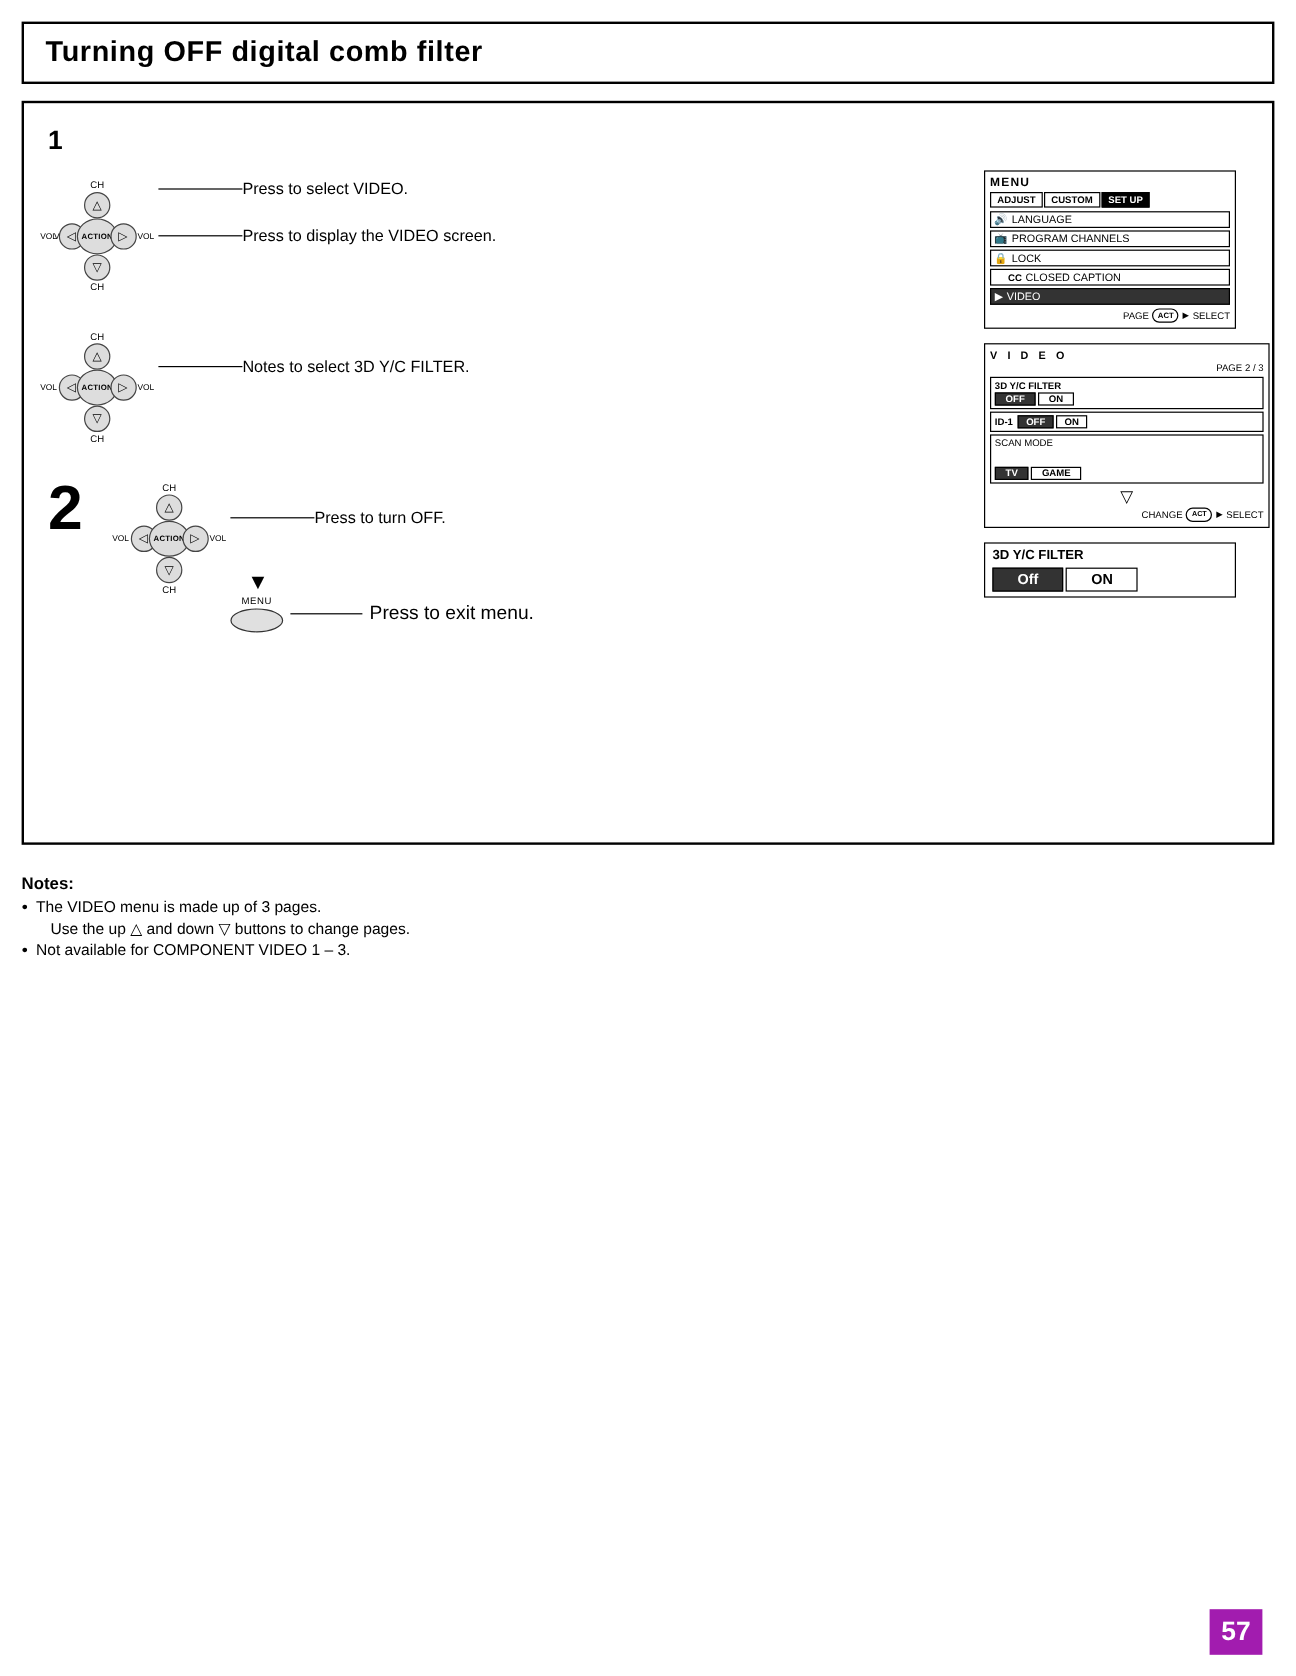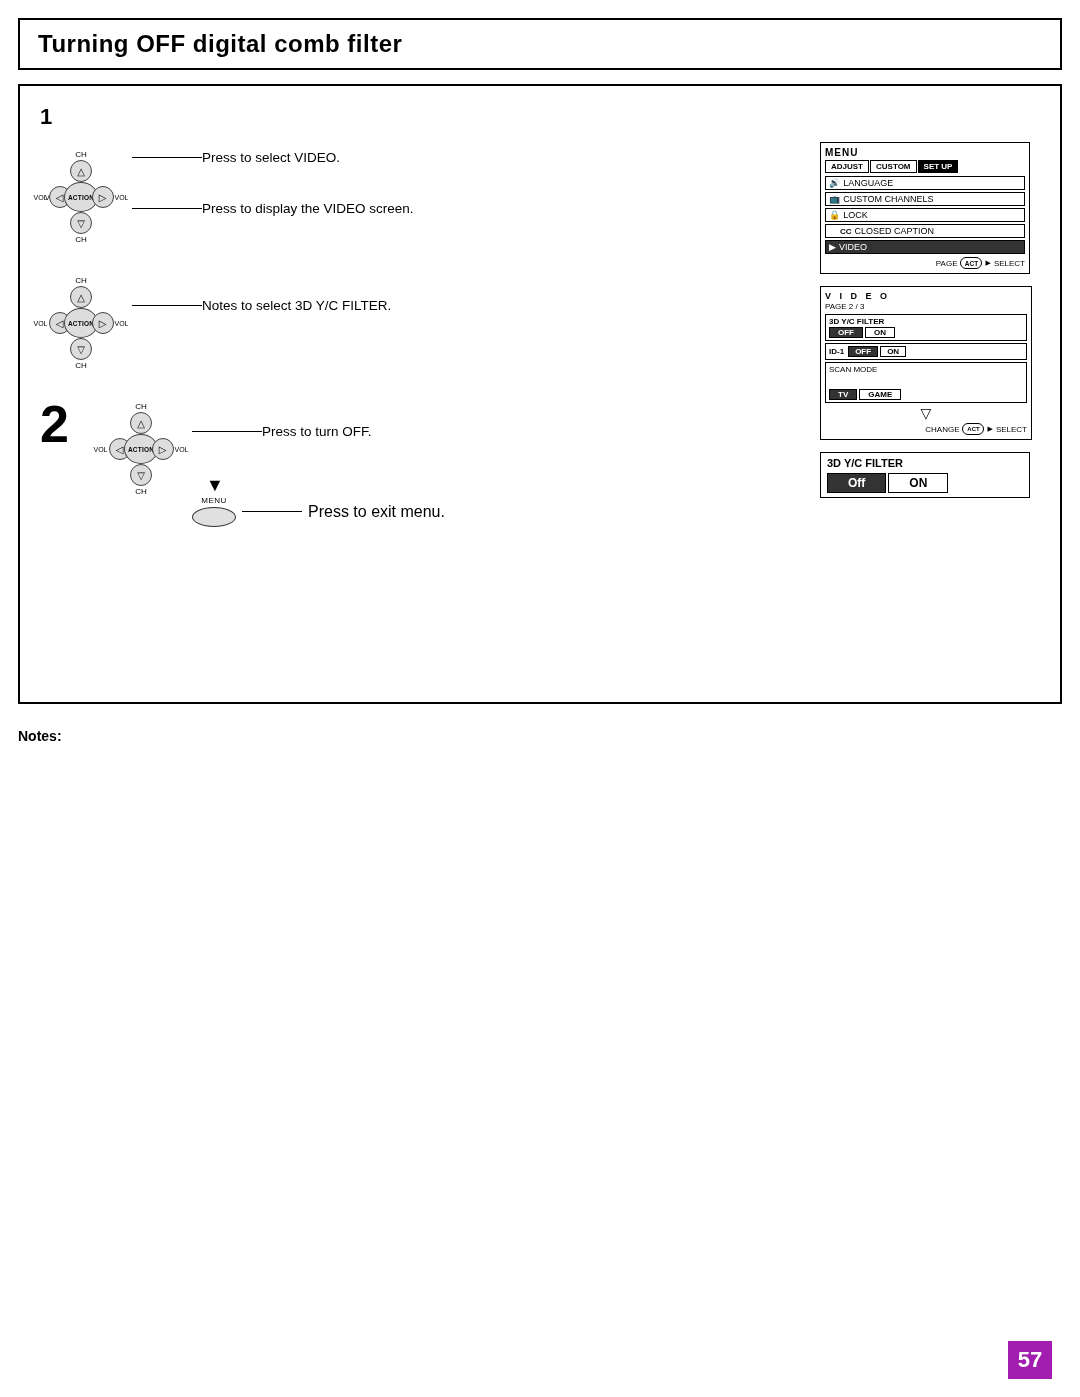--- a/index.html
+++ b/index.html
@@ -37,21 +37,21 @@
     .menu-diagram {
       border: 1.5px solid #000;
       width: 210px;
       padding: 4px;
       background: #fff;
     }
 
     
     .video-diagram {
       border: 1.5px solid #000;
-      width: 212px;
+      width: 238px;
       padding: 4px;
       background: #fff;
     }
 
     
     .filter-box {
       border: 1.5px solid #000;
       width: 210px;
       padding: 4px 6px;
     }
@@ -174,21 +174,21 @@
             <div class="ctr-btn" style="grid-area:2/2;">ACTION</div>
             <div style="grid-area:2/3; display:flex; align-items:center;">
               <div class="arr-btn sm">▷</div>
               <span style="font-size:7px; margin-left:1px;">VOL</span>
             </div>
             <div style="grid-area:3/2;" class="arr-btn sm">▽</div>
           </div>
           <span style="font-size:8px; margin-top:1px;">CH</span>
         </div>
 
-        <div style="display:flex; flex-direction:column; justify-content:space-around; padding-top:8px; gap:12px;">
+        <div style="display:flex; flex-direction:column; justify-content:space-around; padding-top:8px; gap:0;">
           <div style="display:flex; align-items:center; margin-bottom:24px;">
             <div style="width:70px; height:1px; background:#000; flex-shrink:0;"></div>
             <span style="font-size:13.5px;">Press to select VIDEO.</span>
           </div>
           <div style="display:flex; align-items:center;">
             <div style="width:70px; height:1px; background:#000; flex-shrink:0;"></div>
             <span style="font-size:13.5px;">Press to display the VIDEO screen.</span>
           </div>
         </div>
       </div>
@@ -268,21 +268,21 @@
           <div style="border:1px solid #000; padding:1px 5px; font-size:8px; font-weight:bold;">CUSTOM</div>
           <div style="border:1px solid #000; padding:1px 5px; font-size:8px; font-weight:bold; background:#000; color:#fff;">SET UP</div>
         </div>
 
         <div style="border:1px solid #000; margin-bottom:2px; padding:1px 3px; font-size:9px; display:flex; align-items:center;">
           <span style="margin-right:3px;">🔊</span>
           <span>LANGUAGE</span>
         </div>
         <div style="border:1px solid #000; margin-bottom:2px; padding:1px 3px; font-size:9px; display:flex; align-items:center;">
           <span style="margin-right:3px;">📺</span>
-          <span>CUSTOM CHANNELS</span>
+          <span>PROGRAM CHANNELS</span>
         </div>
         <div style="border:1px solid #000; margin-bottom:2px; padding:1px 3px; font-size:9px; display:flex; align-items:center;">
           <span style="margin-right:3px;">🔒</span>
           <span>LOCK</span>
         </div>
         <div style="border:1px solid #000; margin-bottom:2px; padding:1px 14px; font-size:9px; display:flex; align-items:center;">
           <span style="margin-right:3px; font-weight:bold; font-size:8px;">CC</span>
           <span>CLOSED CAPTION</span>
         </div>
         <div style="border:1px solid #000; margin-bottom:2px; padding:1px 3px; font-size:9px; display:flex; align-items:center; background:#333; color:#fff;">
@@ -292,21 +292,21 @@
         <div style="display:flex; align-items:center; justify-content:flex-end; font-size:8px; margin-top:3px; gap:3px;">
           <span>PAGE</span>
           <div style="border:1px solid #000; border-radius:8px; width:22px; height:12px; display:flex; align-items:center; justify-content:center; font-size:6.5px; font-weight:bold;">ACT</div>
           <span style="font-size:7px;">▶</span>
           <span>SELECT</span>
         </div>
       </div>
 
       <div class="video-diagram">
         <div style="font-size:9px; letter-spacing:3px; font-weight:bold; margin-bottom:1px;">V I D E O</div>
-        <div style="font-size:8px; margin-bottom:3px;">PAGE 2 / 3</div>
+        <div style="font-size:8px; text-align:right; margin-bottom:3px;">PAGE 2 / 3</div>
 
         <div style="border:1px solid #000; margin-bottom:2px; padding:2px 3px;">
           <div style="font-size:8px; font-weight:bold; margin-bottom:1px;">3D Y/C FILTER</div>
           <div style="display:flex; gap:2px;">
             <div style="border:1px solid #000; padding:0 8px; font-size:8px; font-weight:bold; background:#333; color:#fff;">OFF</div>
             <div style="border:1px solid #000; padding:0 8px; font-size:8px; font-weight:bold;">ON</div>
           </div>
         </div>
 
         <div style="border:1px solid #000; margin-bottom:2px; padding:2px 3px; display:flex; align-items:center; gap:4px;">
@@ -341,15 +341,26 @@
         </div>
       </div>
 
     </div>
   </div>
 
 </div>
 
 <div class="notes-section">
   <div class="notes-title">Notes:</div>
+  <ul class="notes-list">
+    <li>
+      <span>The VIDEO menu is made up of 3 pages.</span>
+    </li>
+    <li class="indent">
+      <span>Use the up △ and down ▽ buttons to change pages.</span>
+    </li>
+    <li>
+      <span>Not available for COMPONENT VIDEO 1 – 3.</span>
+    </li>
+  </ul>
 </div>
 
 <div class="page-number">57</div>
 
 </body></html>

